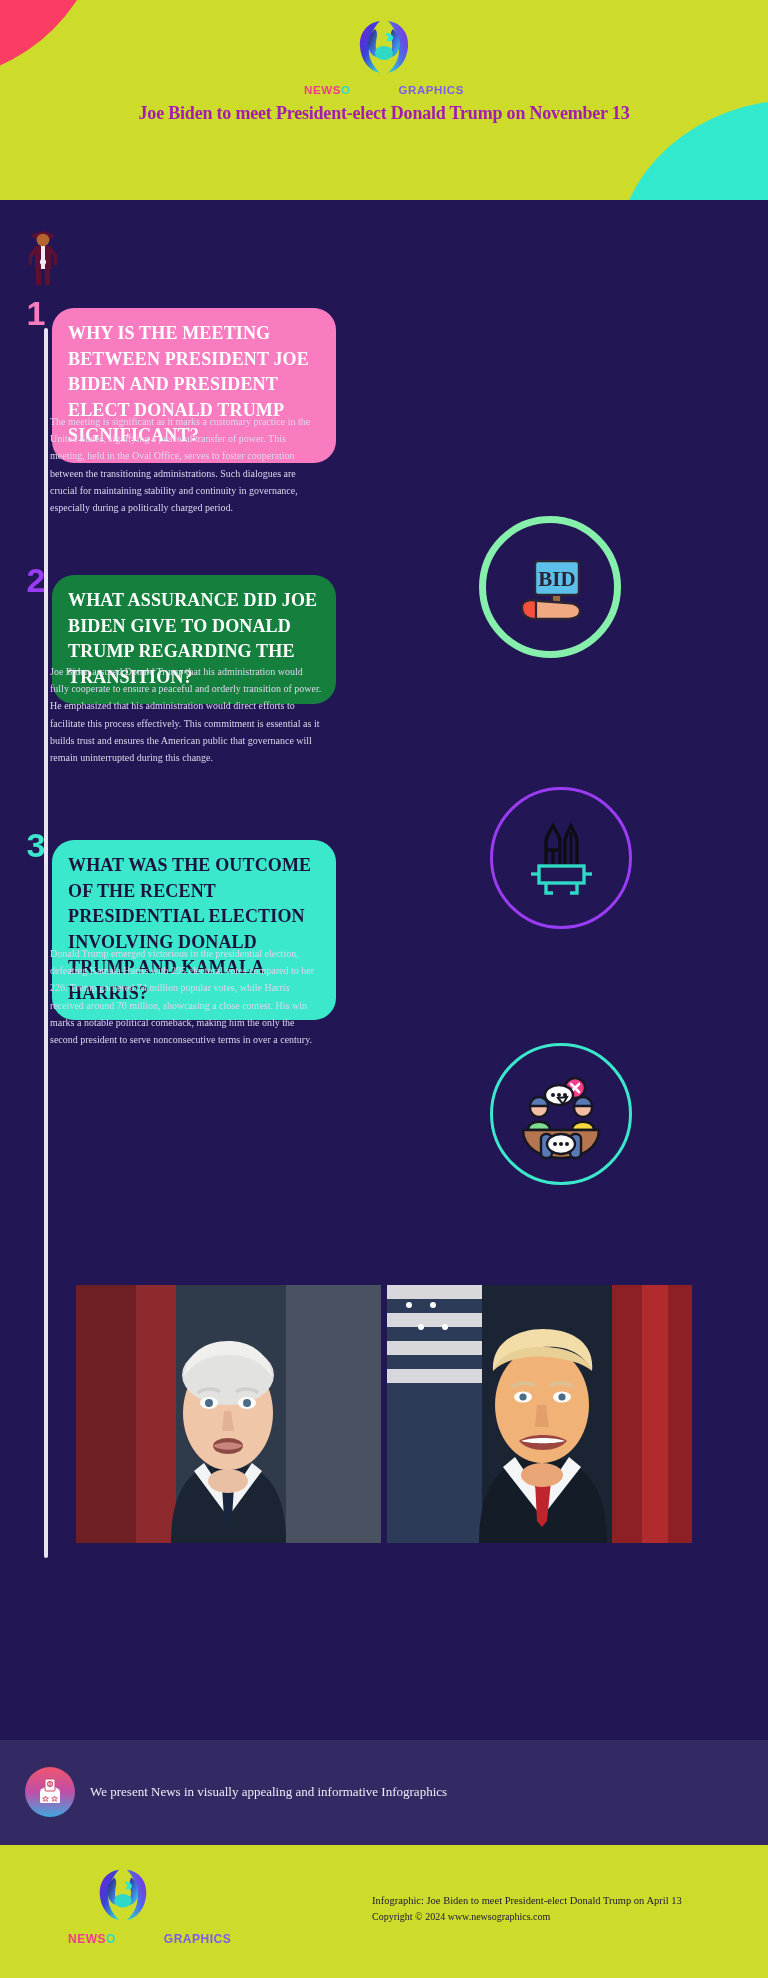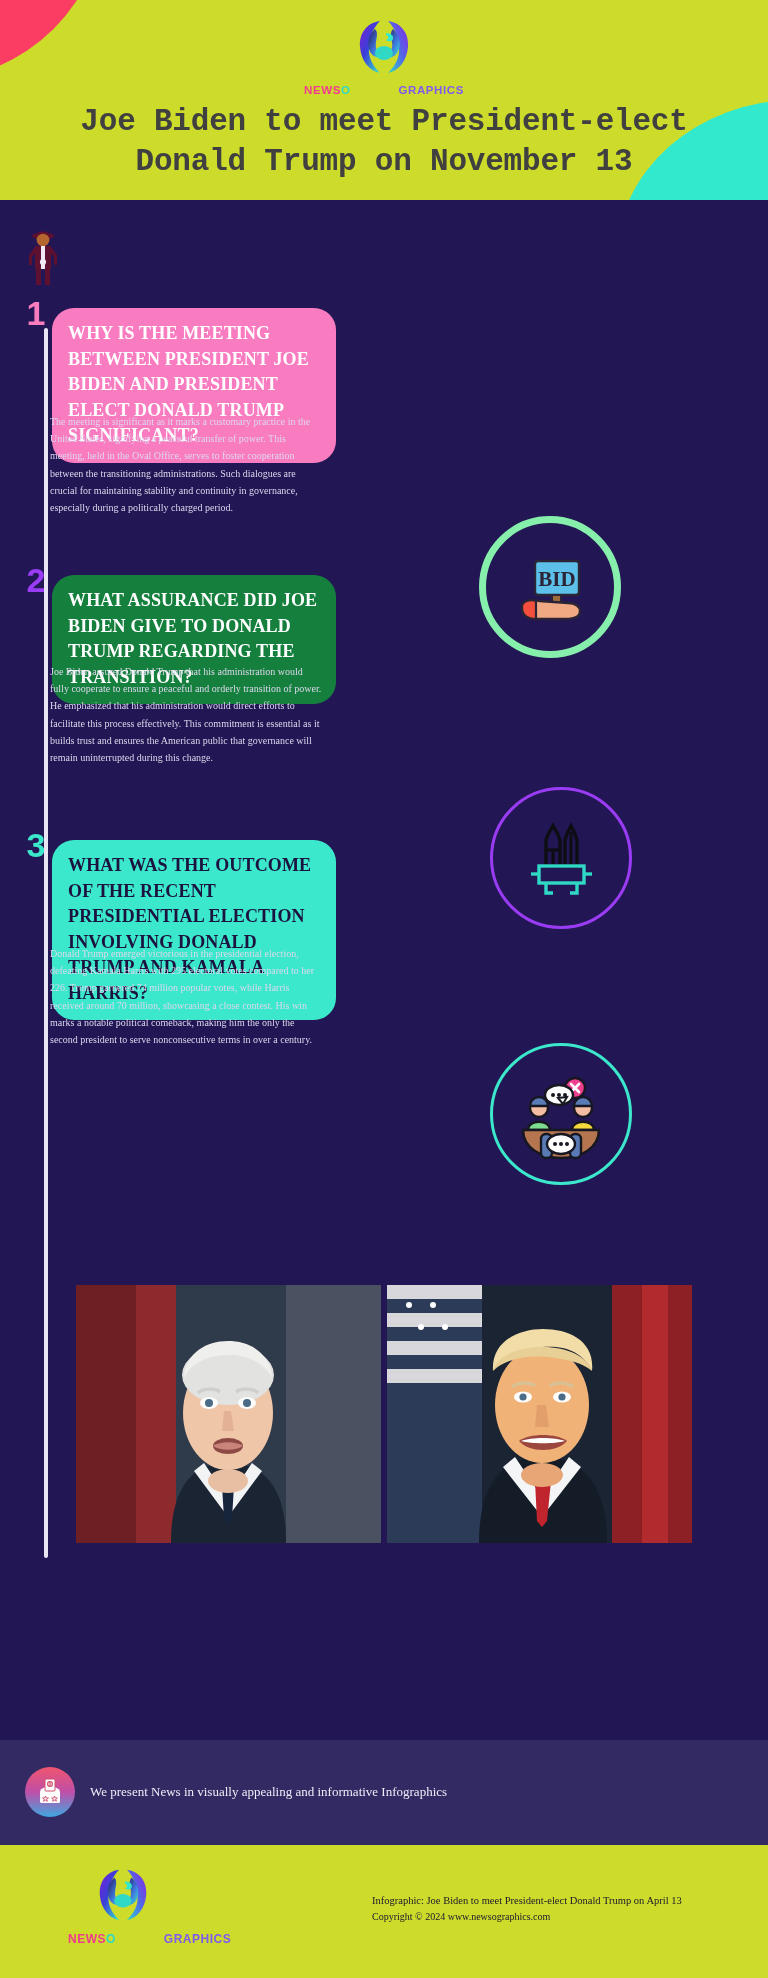--- a/index.html
+++ b/index.html
@@ -25,22 +25,22 @@
   .logo-globe { display:inline-block; }
   .wordmark {
     display:block; margin-top:2px; font-family:"Liberation Sans", sans-serif;
     font-weight:bold; font-size:11.5px; letter-spacing:0.6px;
   }
   .wm-news { color:#ef3c8f; }
   .wm-o    { color:#2fd9c6; }
   .wm-graphics { color:#7d5bf0;margin-left:48px; }
   .header-title {
     position:absolute; left:38px; top:102px; width:692px; text-align:center;
-    color:#404040; font-size:31px; font-weight:bold; line-height:1.28;
-    font-family:Liberation Mono, monospace; letter-spacing:-0.2px;
+    color:#a21caf; font-size:18px; font-weight:bold; line-height:1.28;
+    font-family:Liberation Serif, serif; letter-spacing:-0.2px;
   }
 
   
   .body-wrap {
     position:absolute; left:0; top:200px; width:768px; height:1540px;
     background:#231654;
   }
 
   .mic-person { position:absolute; left:25px; top:25px; }
 

